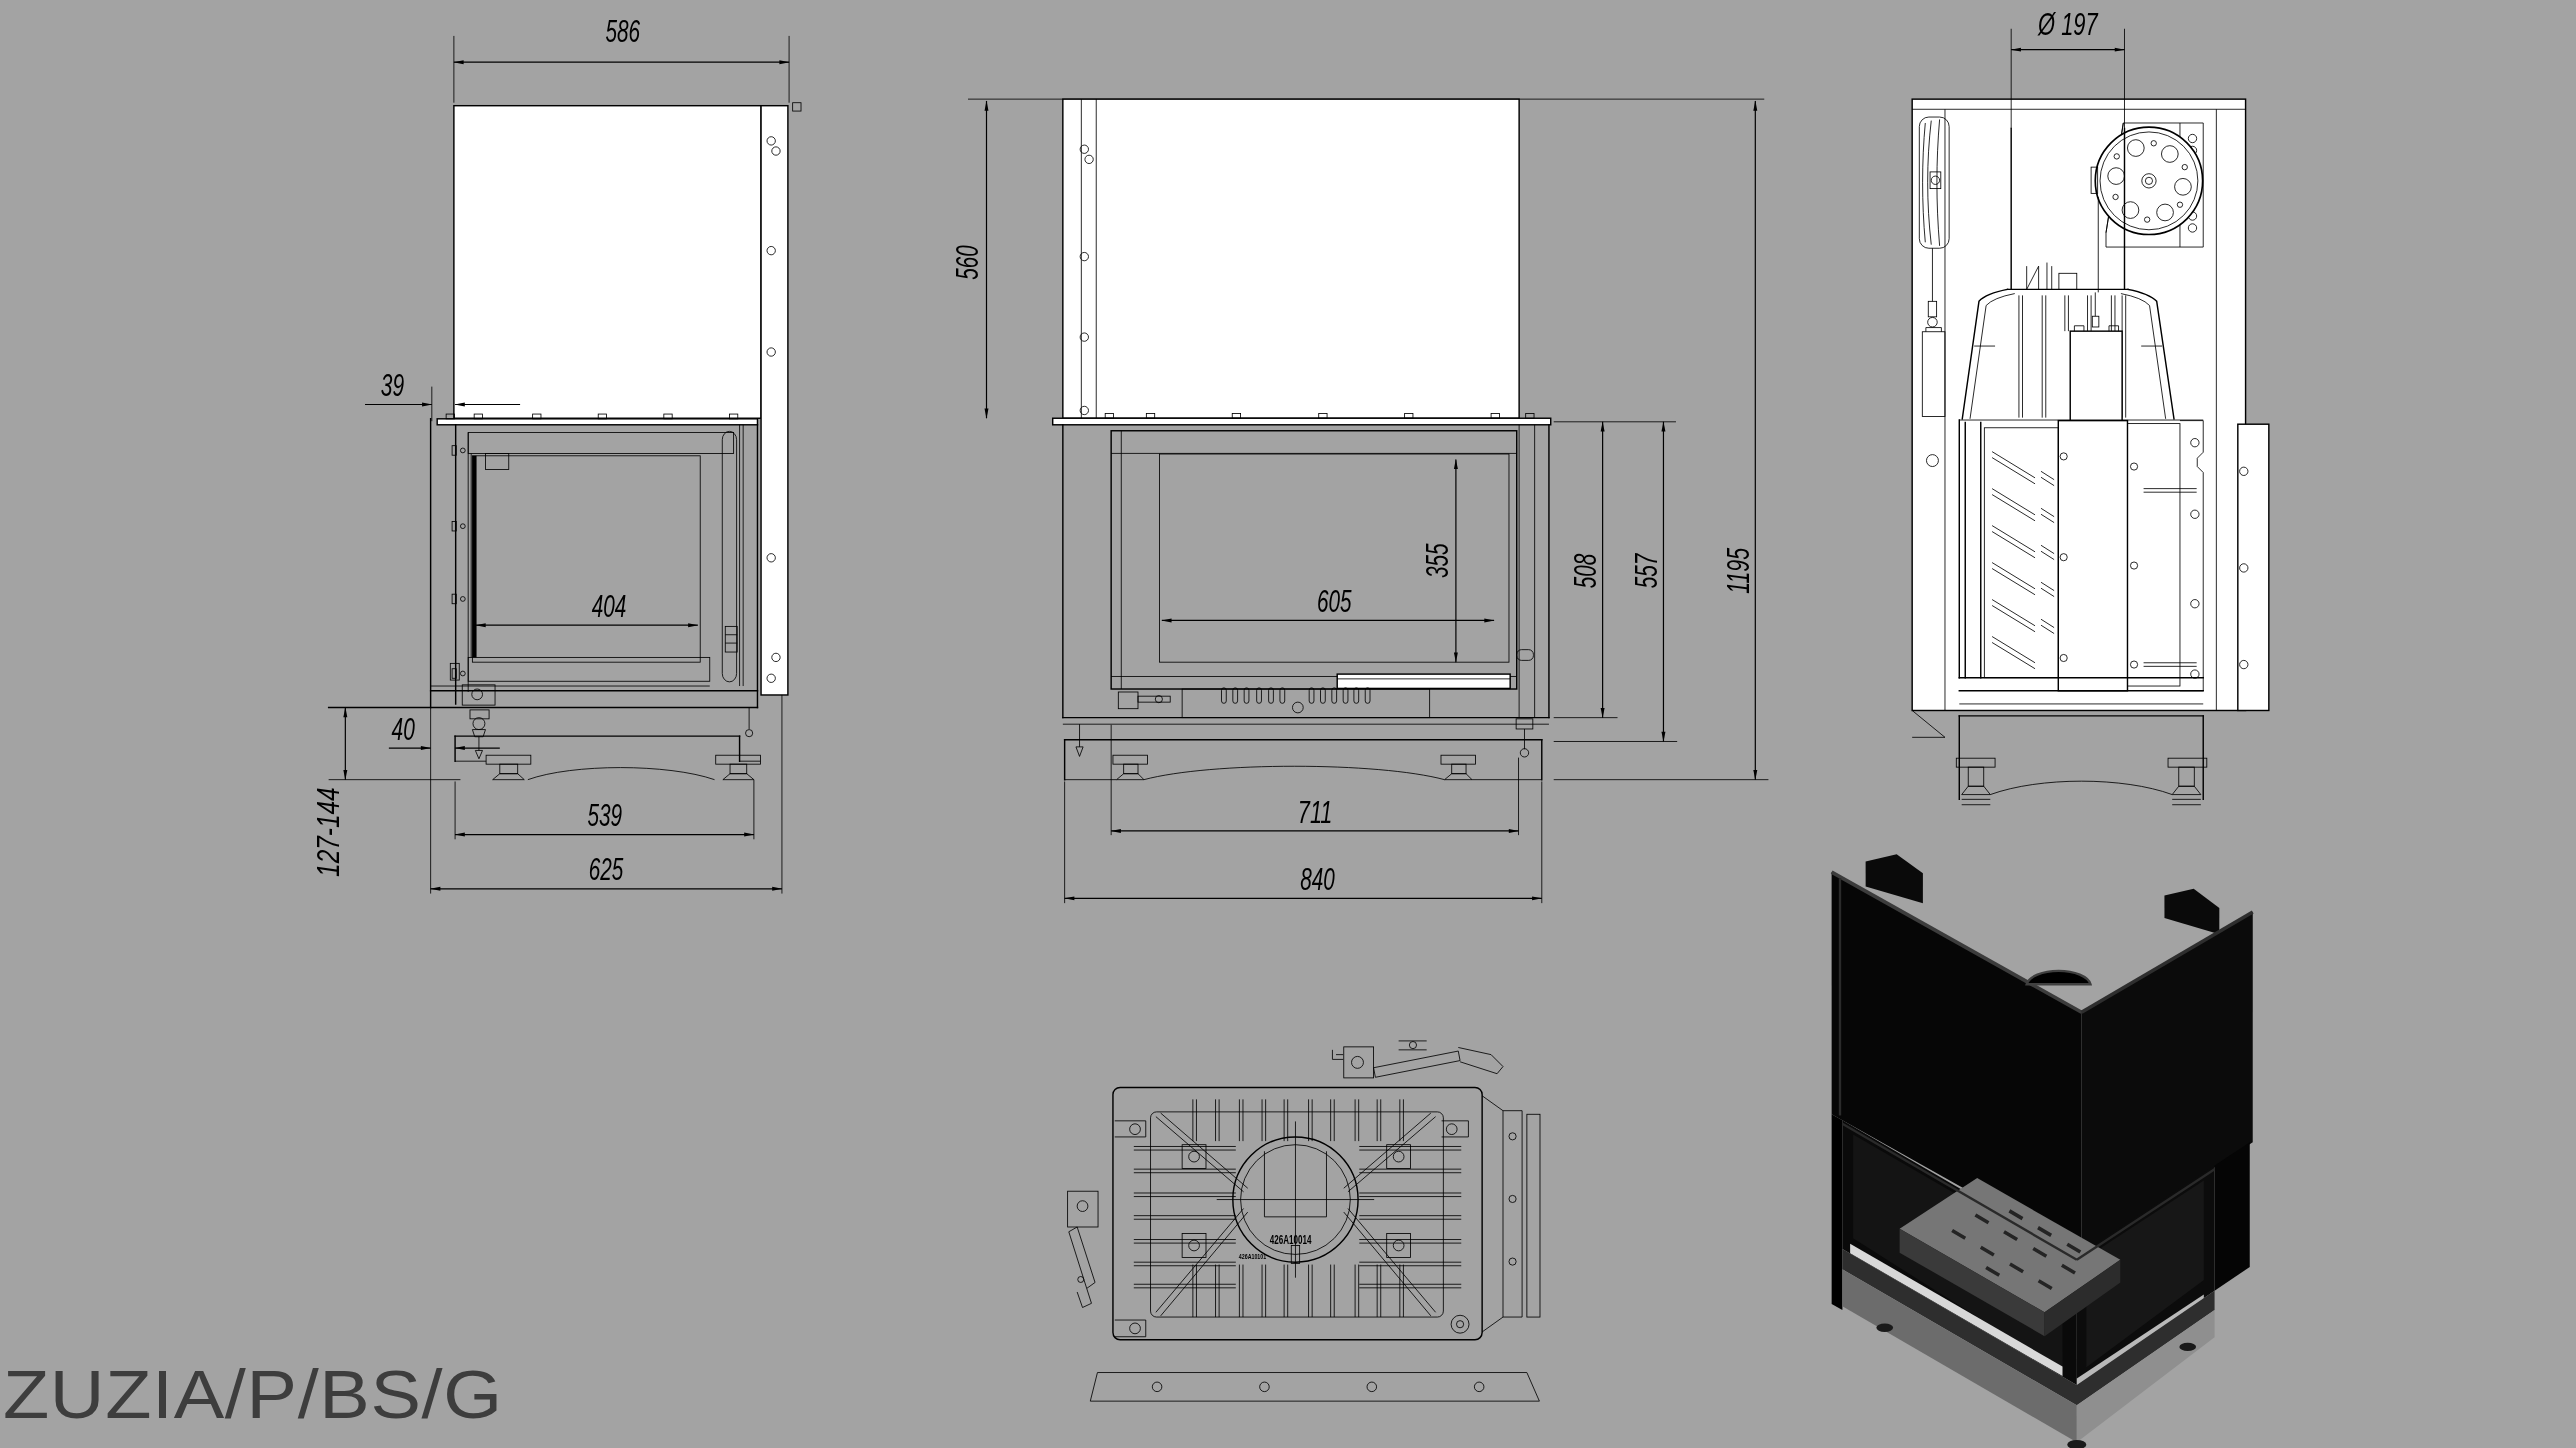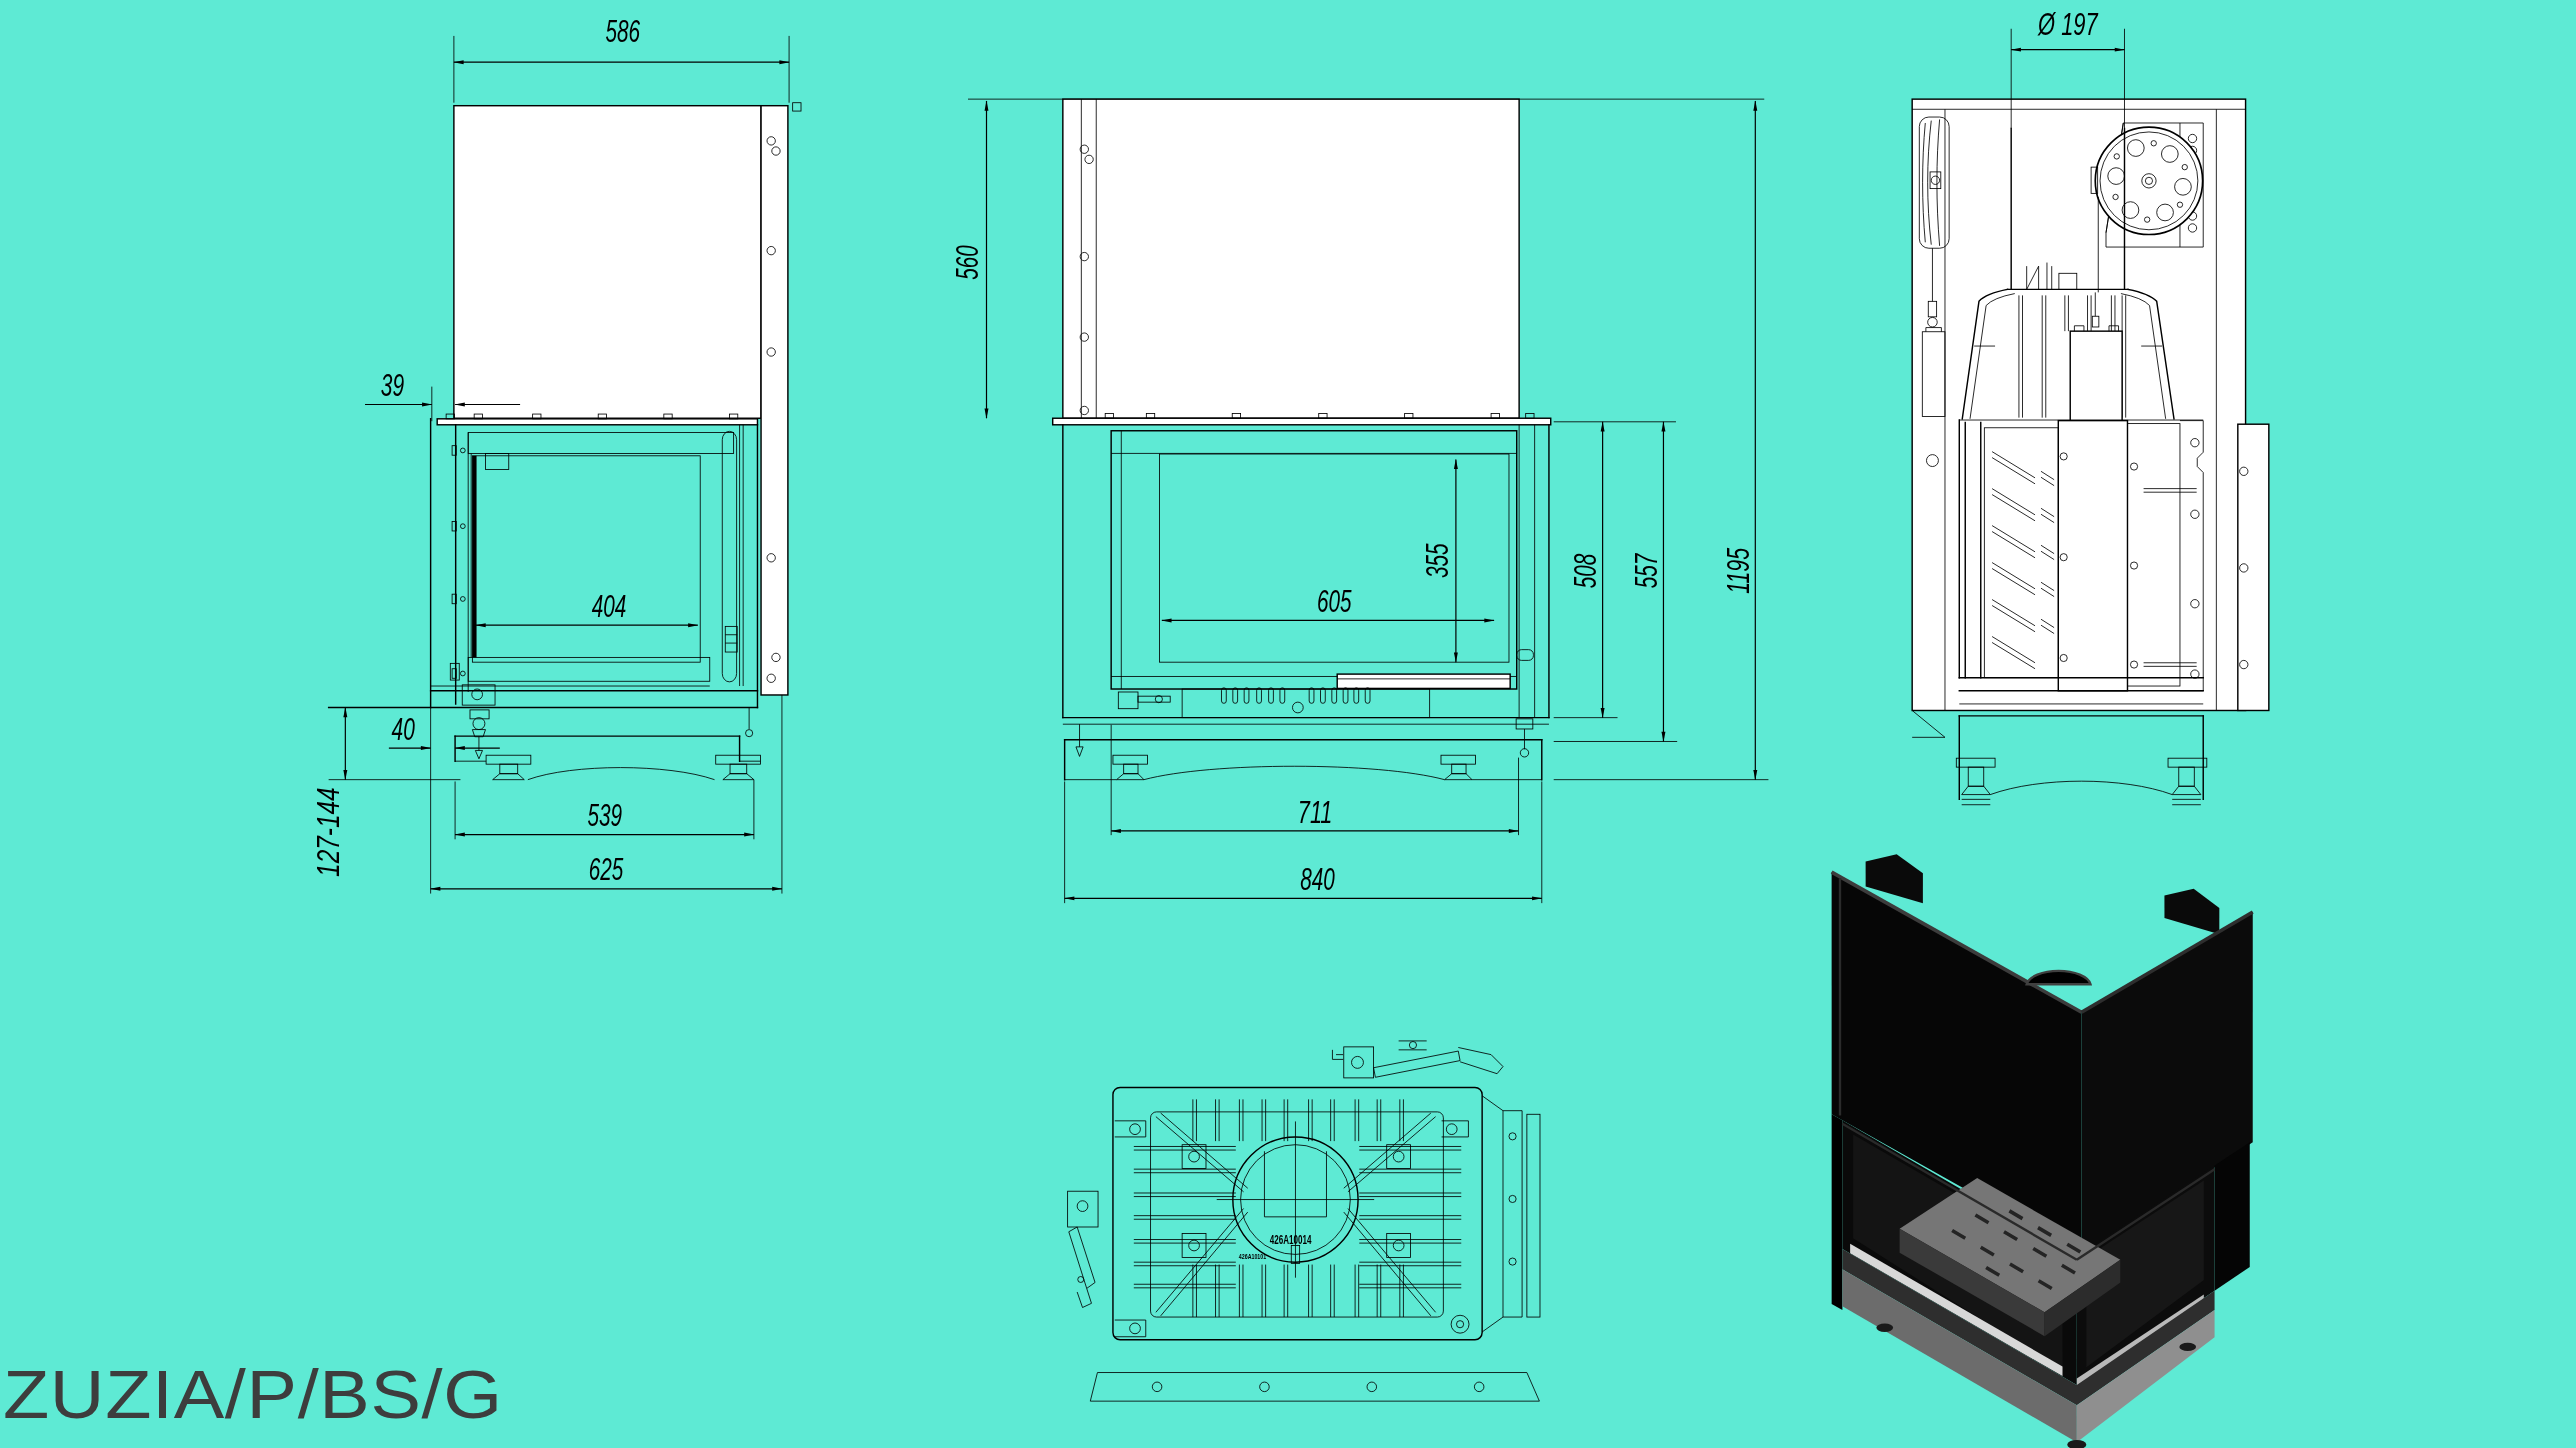--- a/index.html
+++ b/index.html
@@ -1,16 +1,16 @@
 <!DOCTYPE html>
 <html style="font-size:9.5px"><head>
 <meta charset="utf-8">
 <style>
   html,body{margin:0;padding:0;background:#ffffff;}
-  #page{position:relative;width:2576px;height:1449px;background:#5eead4;overflow:hidden;}
+  #page{position:relative;width:2576px;height:1449px;background:#a3a3a3;overflow:hidden;}
   svg{position:absolute;top:0;left:0;}
   .ln{fill:none;stroke:#000;stroke-width:2.4;stroke-linecap:square;}
   .tn{fill:none;stroke:#000;stroke-width:1.4;}
   .dm{fill:none;stroke:#000;stroke-width:2.0;}
   .fw{fill:#fff;stroke:#000;stroke-width:2.4;}
   .fb{fill:#000;stroke:none;}
   text{font-family:"Liberation Sans",sans-serif;font-style:italic;font-size:52px;fill:#000;text-anchor:middle;}
 </style>
 </head>
 <body>

